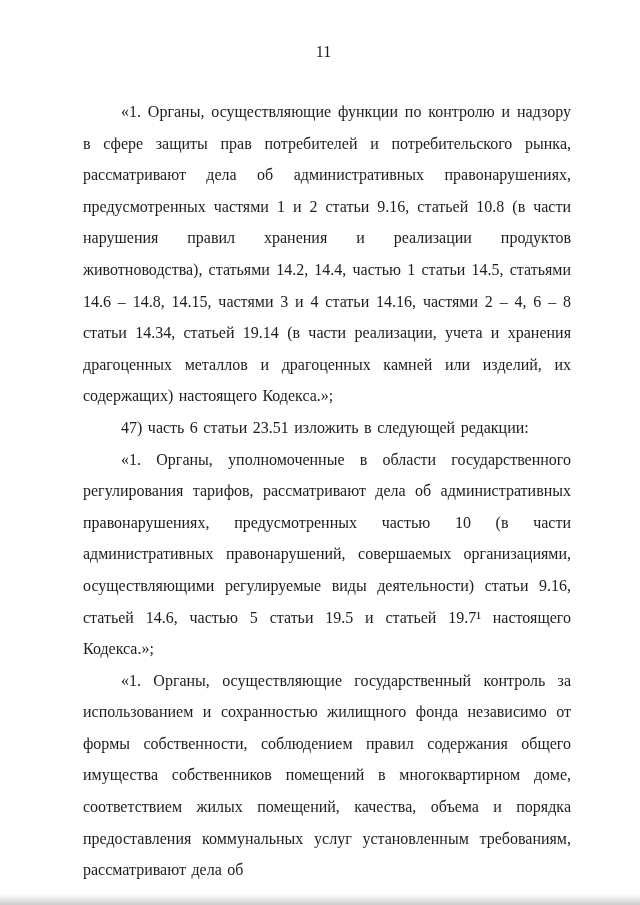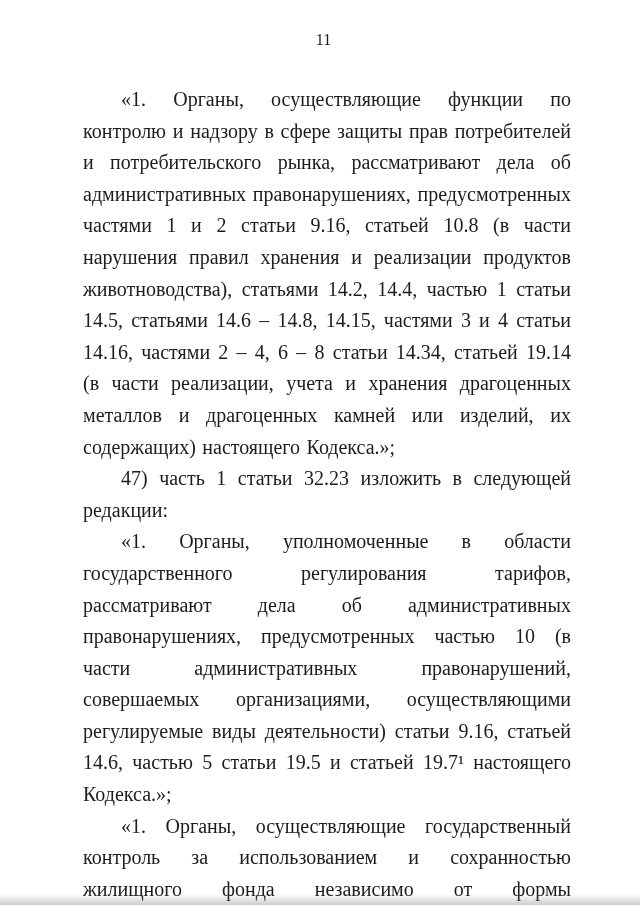--- a/index.html
+++ b/index.html
@@ -15,29 +15,29 @@
     background: #ffffff;
     font-family: "Liberation Serif", "DejaVu Serif", serif;
     color: #1c1c1e;
     padding: 26px 69px 0 83px;
     overflow: hidden;
   }
   .page-number {
     text-align: center;
     font-size: 16px;
     line-height: 20px;
-    margin: 4px 0 34px 0;
+    margin: 16px 0 34px 0;
     
     margin-left: -7px;
   }
   .body-text p {
     margin: 0;
     text-align: justify;
     text-indent: 38px;
-    font-size: 20px;
+    font-size: 16px;
     line-height: 31.6px;
     word-spacing: 1.5px;
   }
   .scan-edge {
     position: absolute;
     left: 0;
     right: 0;
     bottom: 0;
     height: 11px;
     background: linear-gradient(to bottom, rgba(120,120,120,0) 0%, rgba(110,110,110,0.35) 100%);
@@ -46,20 +46,20 @@
 </style>
 </head>
 <body>
 
 <div class="page">
 
   <div class="page-number">11</div>
 
   <div class="body-text">
     <p>«1. Органы, осуществляющие функции по контролю и надзору в сфере защиты прав потребителей и потребительского рынка, рассматривают дела об административных правонарушениях, предусмотренных частями 1 и 2 статьи 9.16, статьей 10.8 (в части нарушения правил хранения и реализации продуктов животноводства), статьями 14.2, 14.4, частью 1 статьи 14.5, статьями 14.6 – 14.8, 14.15, частями 3 и 4 статьи 14.16, частями 2 – 4, 6 – 8 статьи 14.34, статьей 19.14 (в части реализации, учета и хранения драгоценных металлов и драгоценных камней или изделий, их содержащих) настоящего Кодекса.»;</p>
-    <p>47) часть 1 статьи 32.23 изложить в следующей редакции:</p>
+    <p>47) часть 6 статьи 23.51 изложить в следующей редакции:</p>
     <p>«1. Органы, уполномоченные в области государственного регулирования тарифов, рассматривают дела об административных правонарушениях, предусмотренных частью 10 (в части административных правонарушений, совершаемых организациями, осуществляющими регулируемые виды деятельности) статьи 9.16, статьей 14.6, частью 5 статьи 19.5 и статьей 19.7¹ настоящего Кодекса.»;</p>
     <p>«1. Органы, осуществляющие государственный контроль за использованием и сохранностью жилищного фонда независимо от формы собственности, соблюдением правил содержания общего имущества собственников помещений в многоквартирном доме, соответствием жилых помещений, качества, объема и порядка предоставления коммунальных услуг установленным требованиям, рассматривают дела об</p>
   </div>
 
   <div class="scan-edge"></div>
 
 </div>
 
 </body></html>

